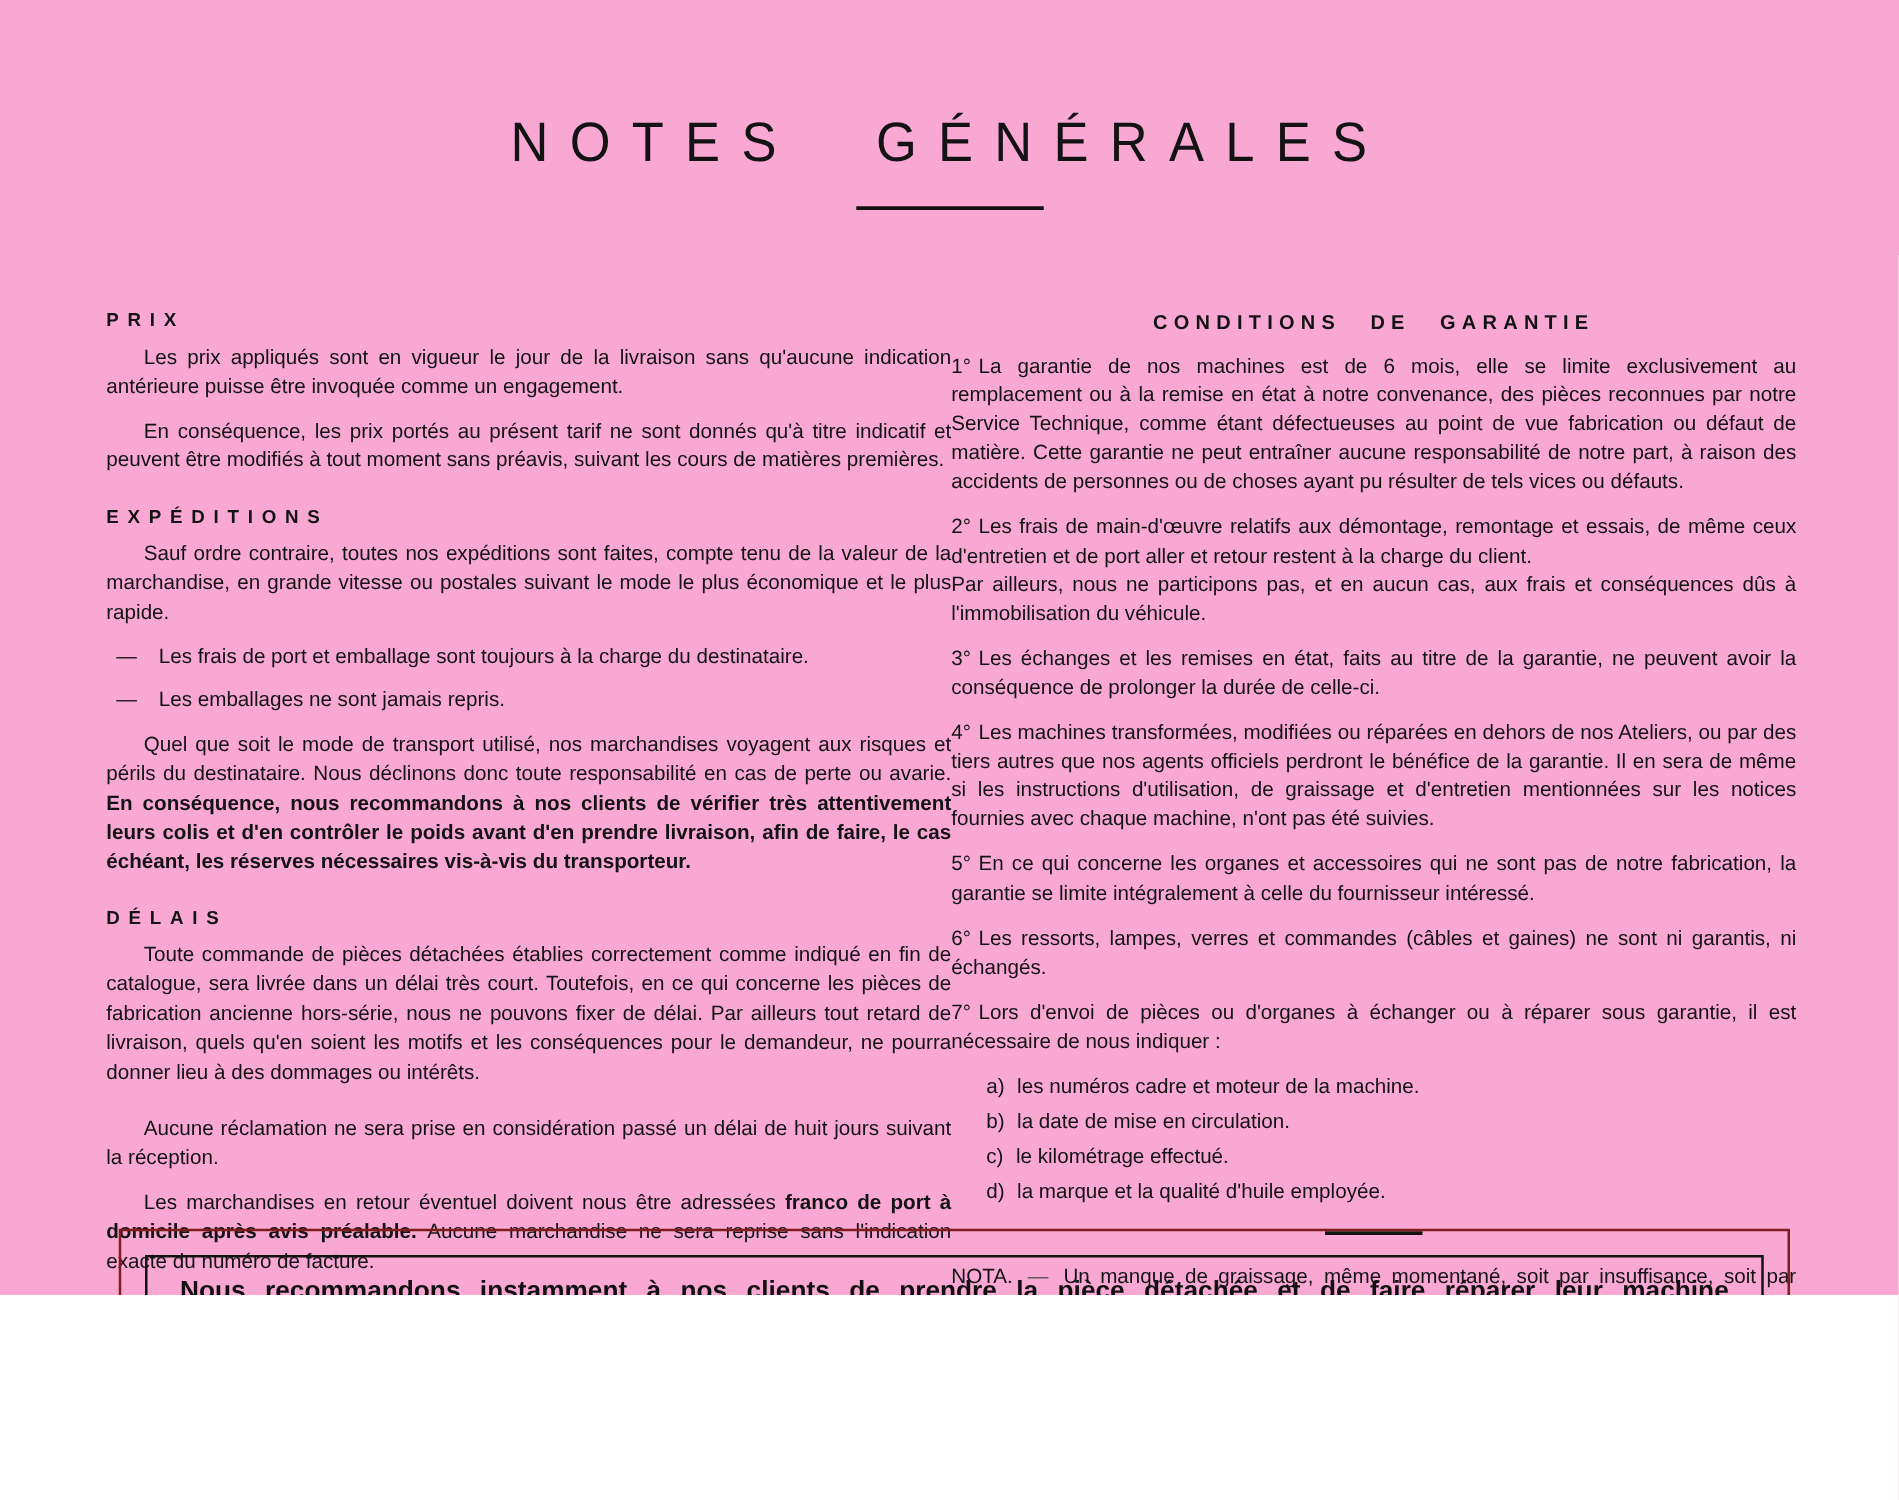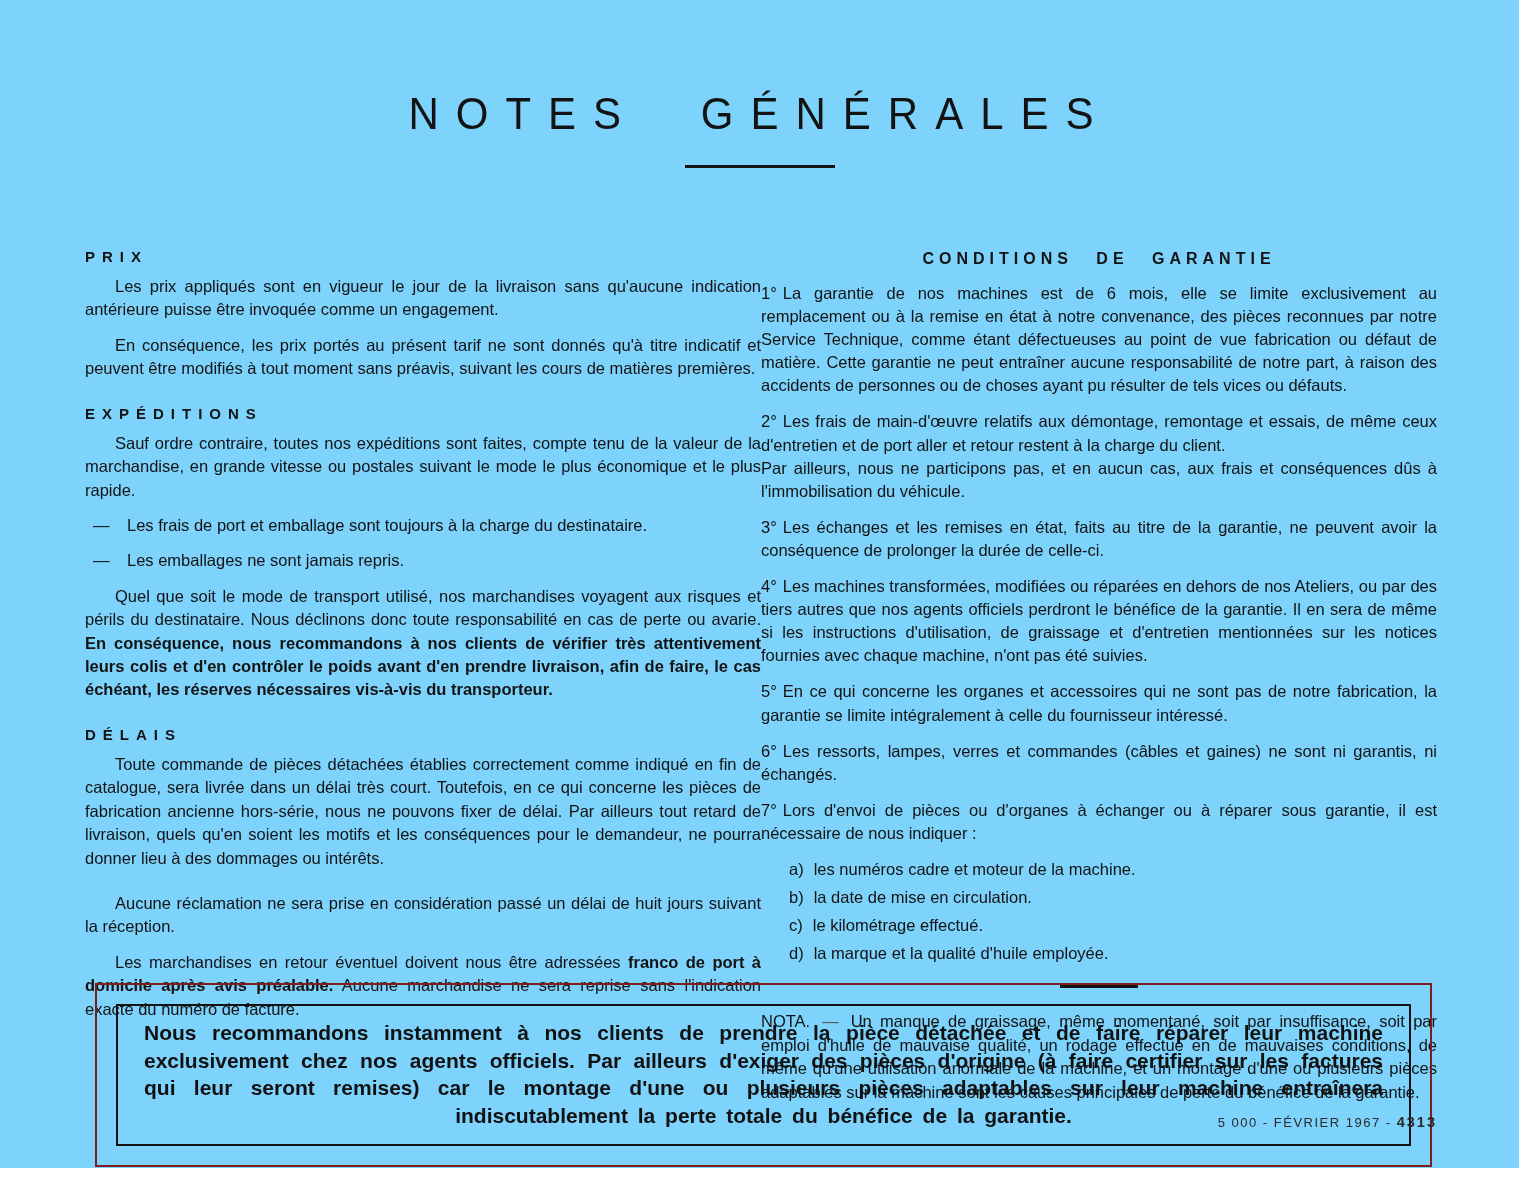--- a/index.html
+++ b/index.html
@@ -1,19 +1,19 @@
 <!DOCTYPE html>
 <html><head>
 <meta charset="utf-8">
 <style>
   html,body { margin:0; padding:0; background:#ffffff; }
   .page {
     position:relative;
-    width:1519px; height:1168px;
-    background:#7dd3fc;
+    width:1519px; height:1036px;
+    background:#f9a8d4;
     color:#131313;
     font-family:"Liberation Sans", sans-serif;
     overflow:hidden;
   }
   .title-block { padding-top:90px; text-align:center; }
   .page-title {
     font-size:42px;
     font-weight:500;
     letter-spacing:17px;
     word-spacing:34px;

